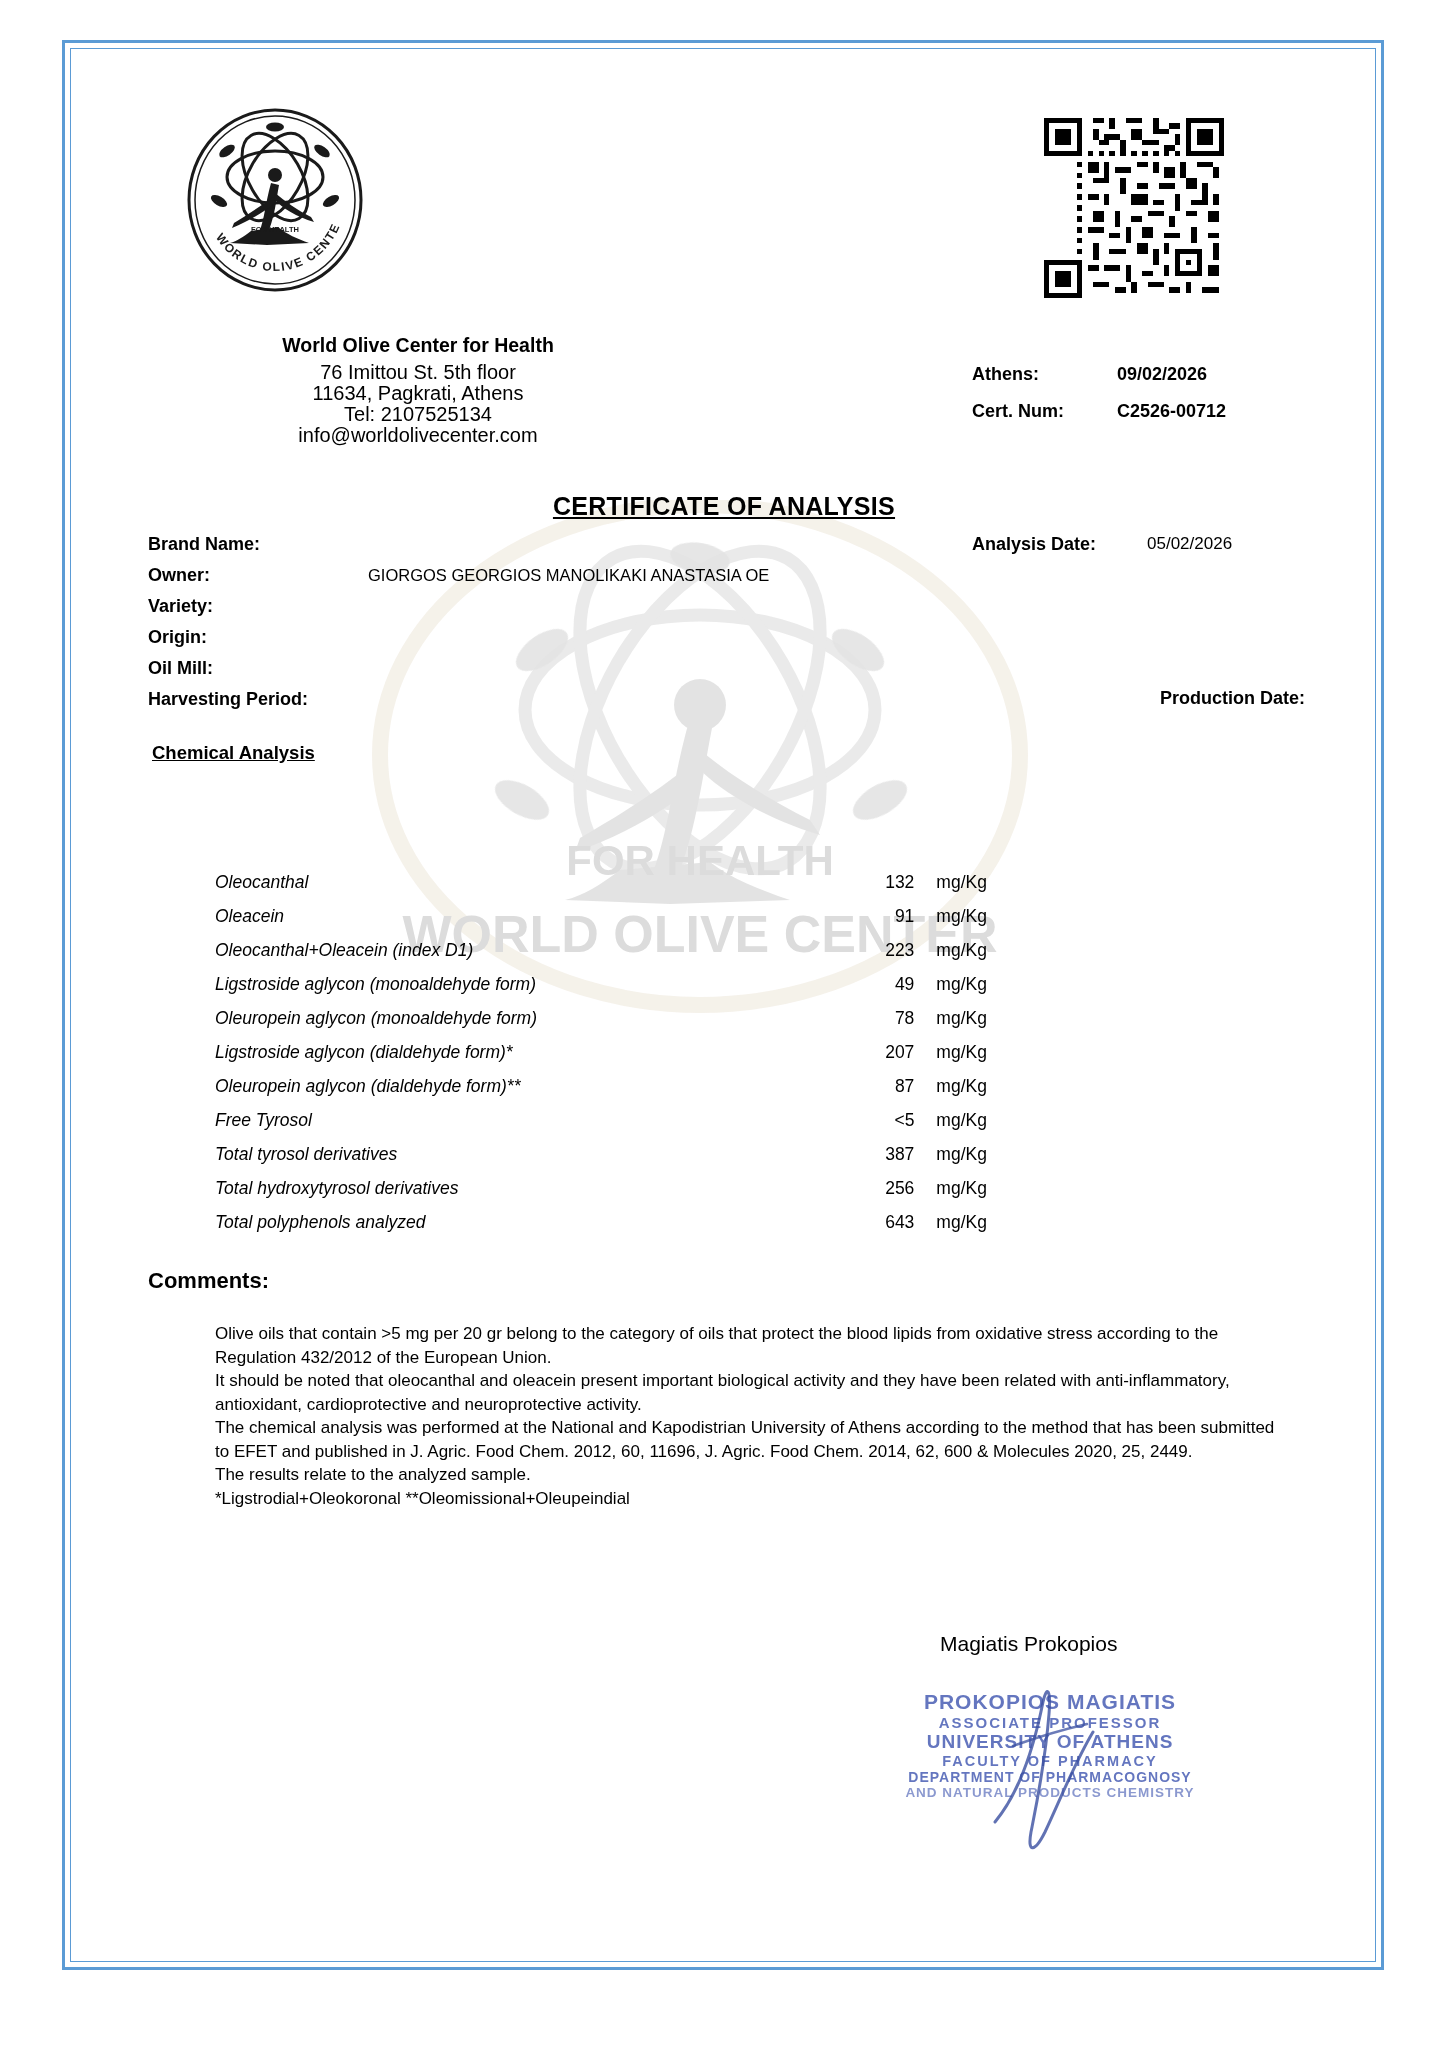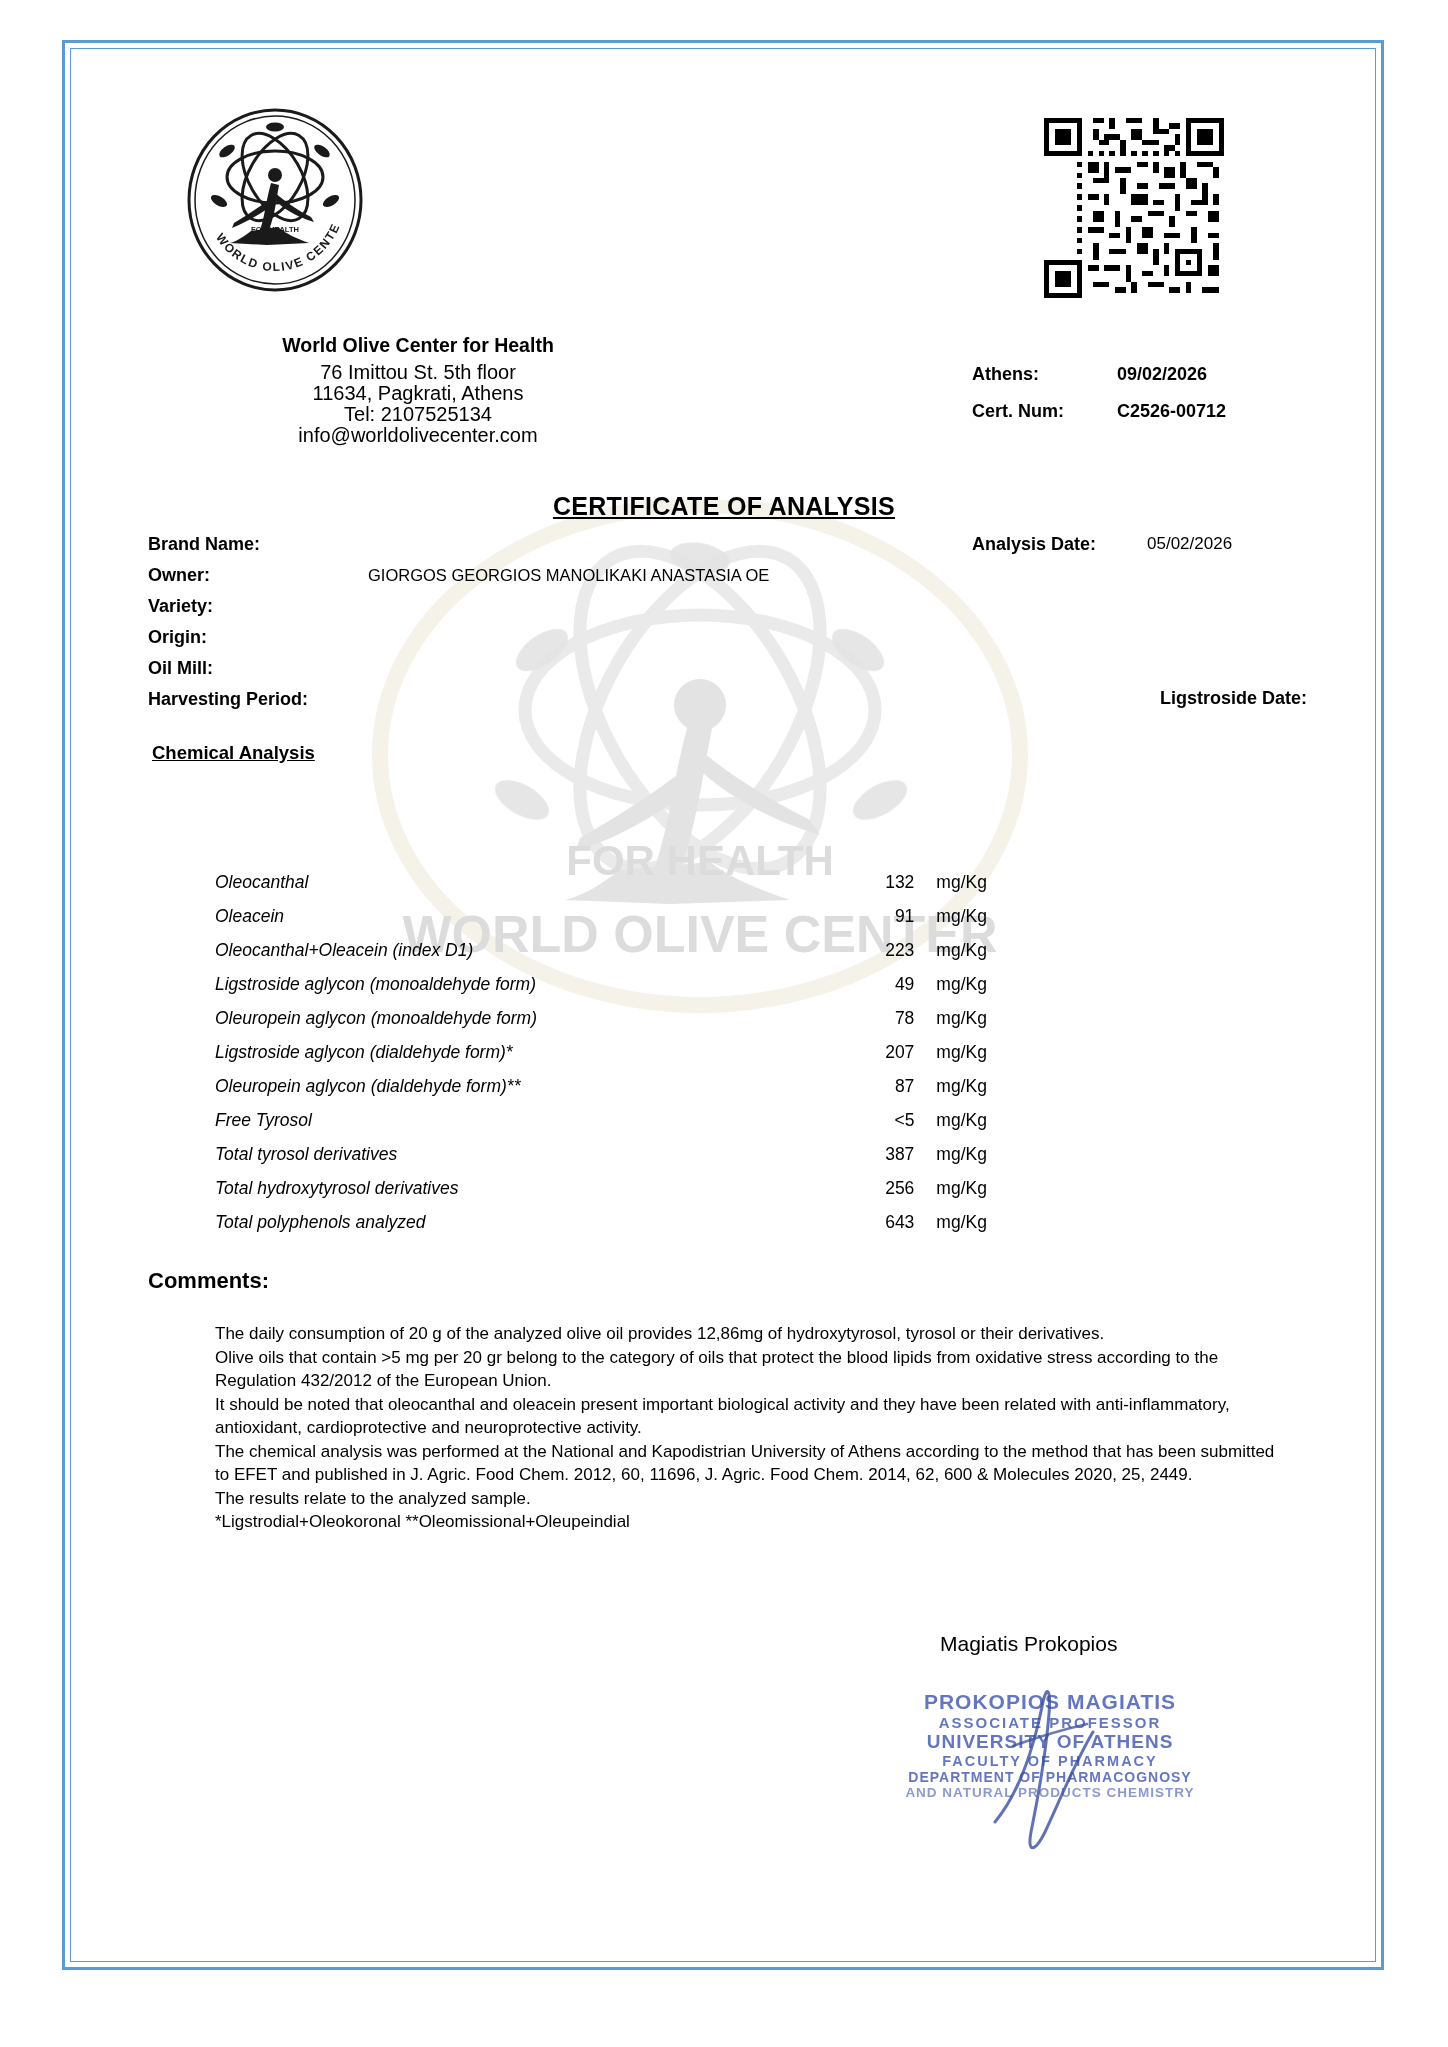--- a/index.html
+++ b/index.html
@@ -470,21 +470,21 @@
       <span class="field-label">Harvesting Period:</span>
       <span class="field-value"></span>
     </div>
   </div>
 
   <div class="analysis-date">
     <span class="lbl">Analysis Date:</span>
     <span class="val">05/02/2026</span>
   </div>
 
-  <div class="production-date">Ligstroside Date:</div>
+  <div class="production-date">Production Date:</div>
 
   <div class="section-head">Chemical Analysis</div>
 
   <div class="results">
     <div class="result-row">
       <span class="result-name">Oleocanthal</span>
       <span class="result-value">132</span>
       <span class="result-unit">mg/Kg</span>
     </div>
     <div class="result-row">
@@ -534,21 +534,20 @@
     </div>
     <div class="result-row">
       <span class="result-name">Total polyphenols analyzed</span>
       <span class="result-value">643</span>
       <span class="result-unit">mg/Kg</span>
     </div>
   </div>
 
   <div class="comments-head">Comments:</div>
   <div class="comments-body">
-    <p>The daily consumption of 20 g of the analyzed olive oil provides 12,86mg of hydroxytyrosol, tyrosol or their derivatives.</p>
     <p> Olive oils that contain &gt;5 mg per 20 gr belong to the category of oils that protect the blood lipids from oxidative stress according to the Regulation 432/2012 of the European Union.</p>
     <p>It should be noted that oleocanthal and oleacein present important biological activity and they have been related with anti-inflammatory, antioxidant, cardioprotective and neuroprotective activity.</p>
     <p>The chemical analysis was performed at the National and Kapodistrian University of Athens according to the method that has been submitted to EFET and published in J. Agric. Food Chem. 2012, 60, 11696, J. Agric. Food Chem. 2014, 62, 600 &amp; Molecules 2020, 25, 2449.</p>
     <p>The results relate to the analyzed sample.</p>
     <p>*Ligstrodial+Oleokoronal **Oleomissional+Oleupeindial</p>
   </div>
 
   <div class="signer-name">Magiatis Prokopios</div>
 
   <div class="stamp">

